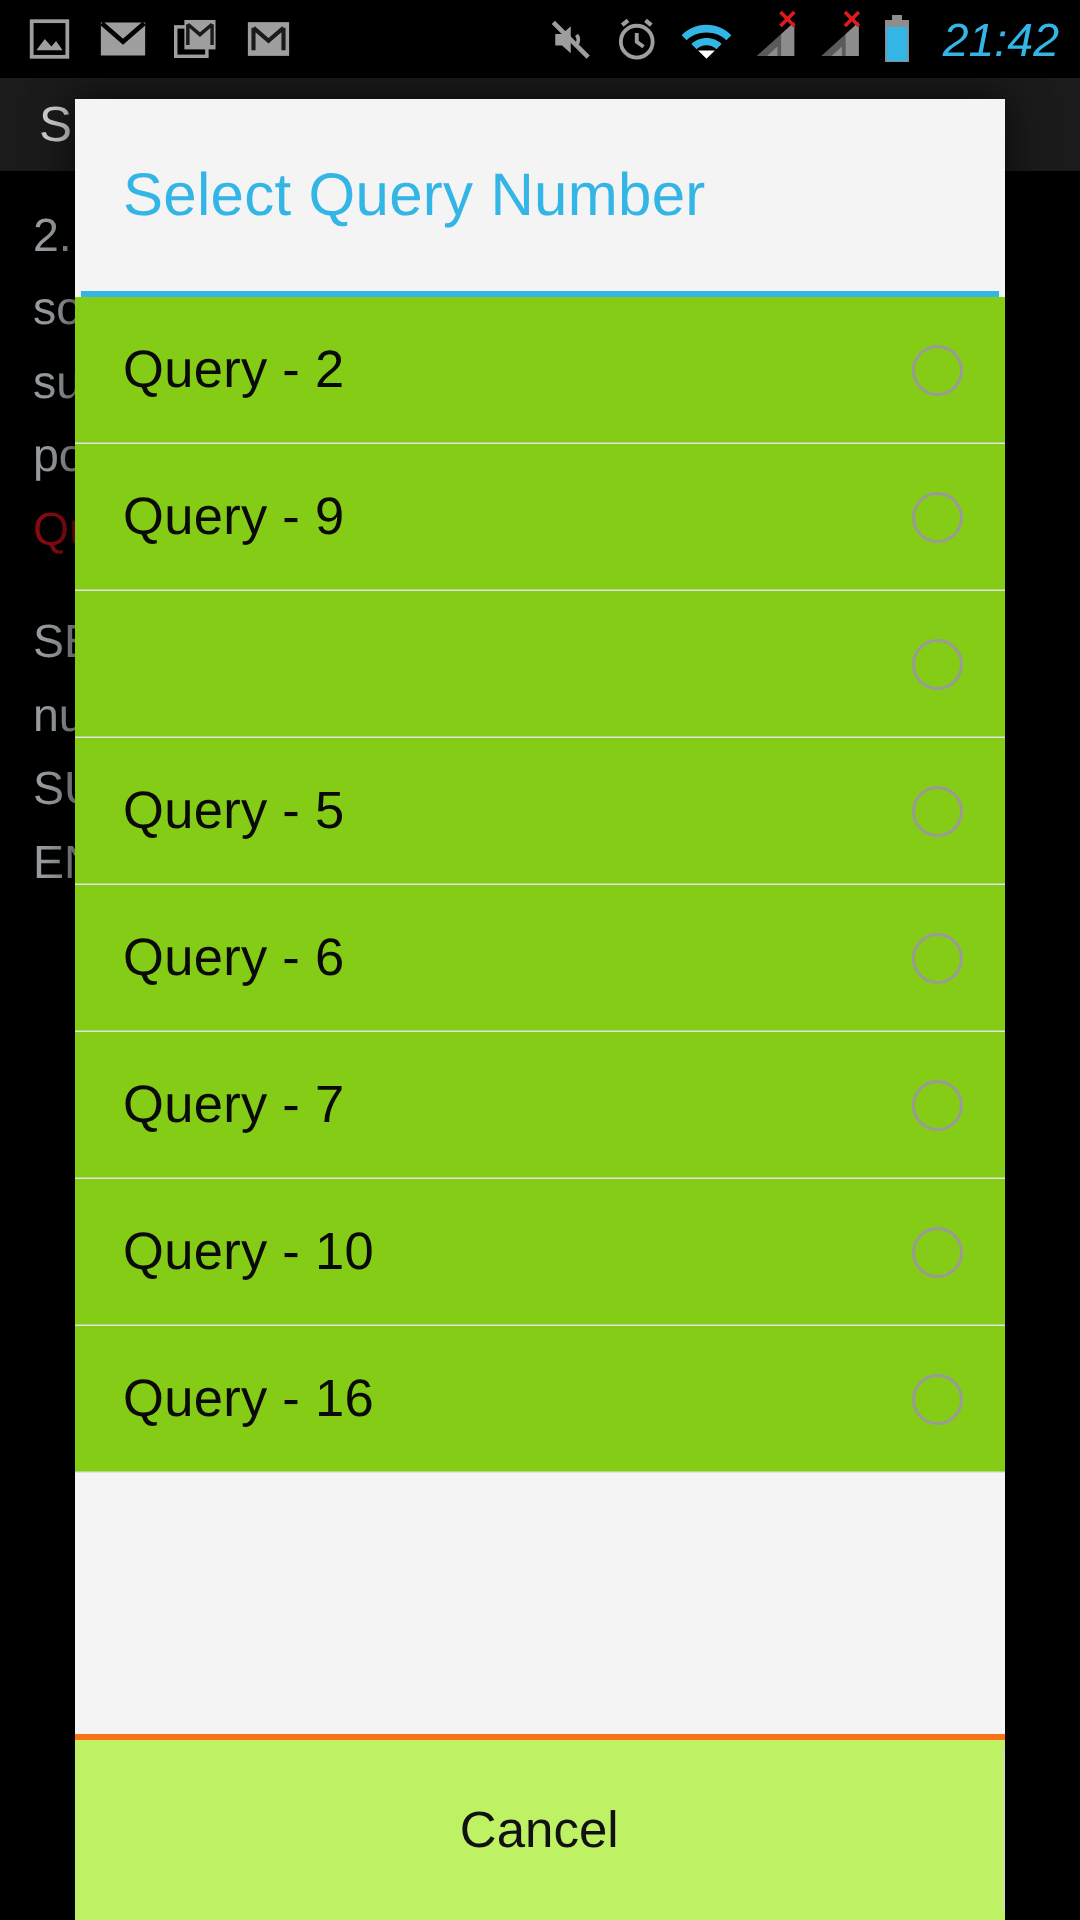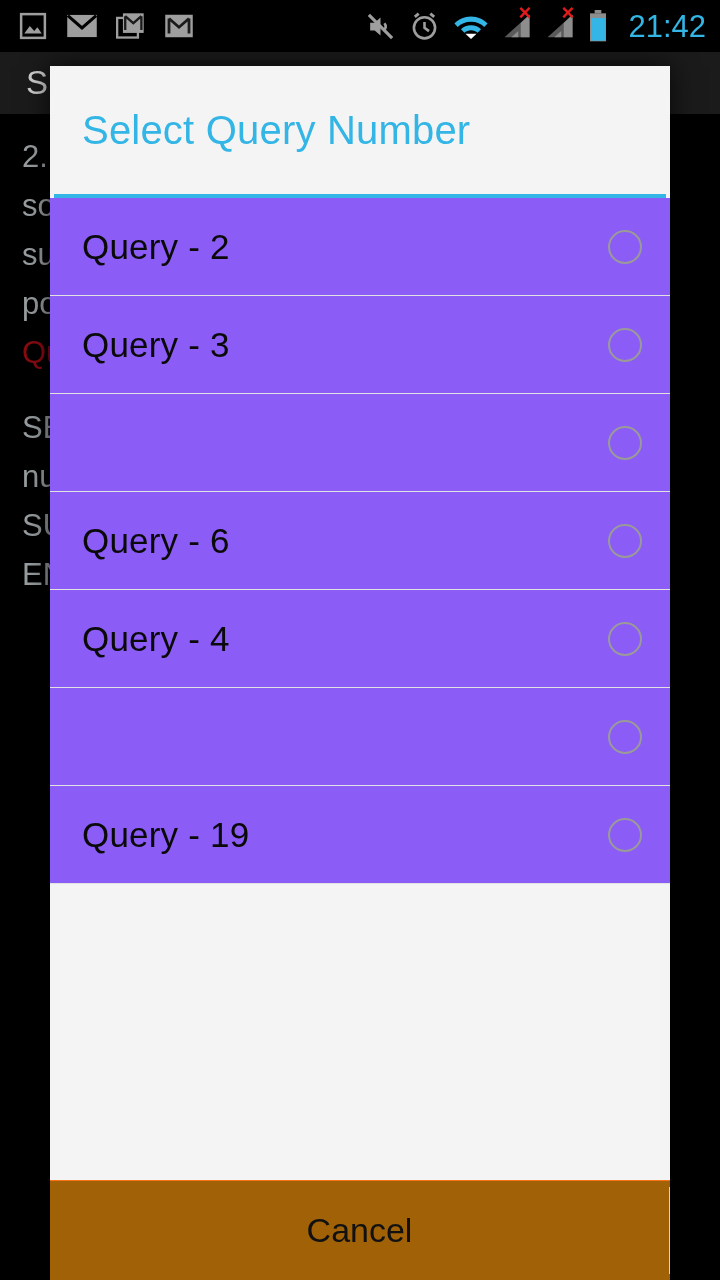--- a/index.html
+++ b/index.html
@@ -17,20 +17,21 @@
     background:#000; display:flex; align-items:center;
     padding:0 14px 0 18px; z-index:40;
   }
   .sb-left { display:flex; align-items:center; gap:18px; }
   .sb-right { margin-left:auto; display:flex; align-items:center; gap:13px; }
   .sb-ico { display:block; }
   .clock {
     color:#33b5e5; font-size:31px; letter-spacing:0px;
     font-family:"Liberation Sans", sans-serif; margin-left:7px;
     line-height:1;
+    font-style:italic;
   }
 
   
   .bg-app { position:absolute; top:52px; left:0; width:720px; height:1228px; background:#000; z-index:5; }
   .bg-actionbar {
     height:62px; background:#1b1b1b; display:flex; align-items:center;
     padding-left:26px; color:#cfcfcf; font-size:33px;
   }
   .bg-body { padding:18px 22px 0 22px; color:#9aa0a3; font-size:31px; line-height:49px; }
   .bg-line { white-space:nowrap; }
@@ -56,35 +57,35 @@
     box-shadow:0 0 26px rgba(0,0,0,.75);
     display:flex; flex-direction:column;
   }
   .dlg-title-wrap { height:128px; flex:0 0 128px; display:flex; align-items:center; padding:0 32px; }
   .dlg-title { color:#33b5e5; font-size:40px; font-weight:400; letter-spacing:.2px; }
   .dlg-title-rule { height:4px; background:#33b5e5; flex:0 0 4px; margin:0 4px; }
 
   .dlg-list { flex:1 1 auto; overflow:hidden; background:#f4f4f4; }
   .row {
     position:relative; height:98px; display:flex; align-items:center;
-    padding:0 28px 0 32px; border-bottom:1px solid #e2e2e2; background:#8b5cf6;
+    padding:0 28px 0 32px; border-bottom:1px solid #e2e2e2; background:#84cc16;
   }
   .row-label { font-size:35px; color:#0a0a0a; letter-spacing:.2px; }
   .radio {
     margin-left:auto; width:34px; height:34px; border-radius:50%;
     border:2px solid #9a9a9a; background:transparent;
     display:flex; align-items:center; justify-content:center;
   }
   .radio.checked { border:3px solid #3b3b3b; background:#7ec8e8; }
   .radio.checked::after {
     content:""; width:18px; height:18px; border-radius:50%; background:#0a8ccd;
   }
 
   .dlg-buttons {
-    flex:0 0 auto; height:100px; display:flex; border-top:1px solid #f97316; background:#a16207;
+    flex:0 0 auto; height:124px; display:flex; border-top:4px solid #f97316; background:#bef264;
   }
   .dlg-btn {
     flex:1 1 50%; display:flex; align-items:center; justify-content:center;
     font-size:34px; color:#111; background:transparent; border:none;
     font-family:"Liberation Sans", sans-serif; cursor:pointer;
   }
   .btn-divider { width:1px; background:#d4d4d4; margin:6px 0; }
 </style>
 </head>
 <body>
@@ -180,39 +181,44 @@
       <span class="dlg-title">Select Query Number</span>
     </div>
     <div class="dlg-title-rule"></div>
 
     <div class="dlg-list" id="list">
         <div class="row">
           <span class="row-label">Query - 2</span>
           <span class="radio"></span>
         </div>
         <div class="row">
-          <span class="row-label">Query - 3</span>
-          <span class="radio"></span>
-        </div>
-        <div class="row">
+          <span class="row-label">Query - 9</span>
+          <span class="radio"></span>
+        </div>
+        <div class="row">
+          <span class="radio"></span>
+        </div>
+        <div class="row">
+          <span class="row-label">Query - 5</span>
           <span class="radio"></span>
         </div>
         <div class="row">
           <span class="row-label">Query - 6</span>
           <span class="radio"></span>
         </div>
         <div class="row">
-          <span class="row-label">Query - 4</span>
-          <span class="radio"></span>
-        </div>
-        <div class="row">
-          <span class="radio"></span>
-        </div>
-        <div class="row">
-          <span class="row-label">Query - 19</span>
+          <span class="row-label">Query - 7</span>
+          <span class="radio"></span>
+        </div>
+        <div class="row">
+          <span class="row-label">Query - 10</span>
+          <span class="radio"></span>
+        </div>
+        <div class="row">
+          <span class="row-label">Query - 16</span>
           <span class="radio"></span>
         </div>
       </div>
 
     <div class="dlg-buttons">
       <button class="dlg-btn">Cancel</button>
       <div class="btn-divider"></div>
     </div>
   </div>
 

